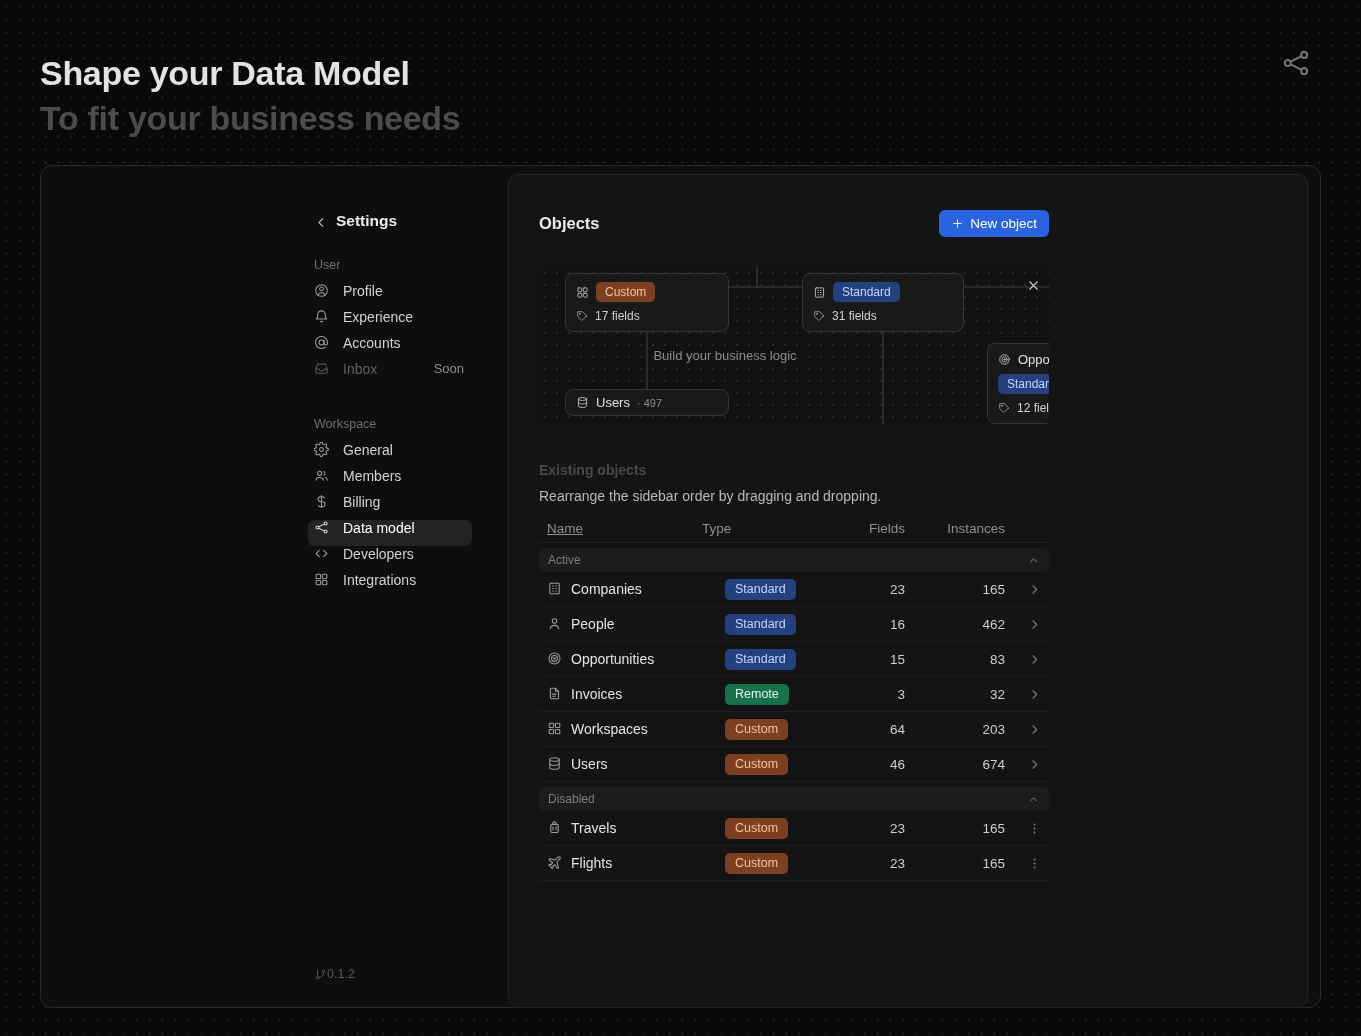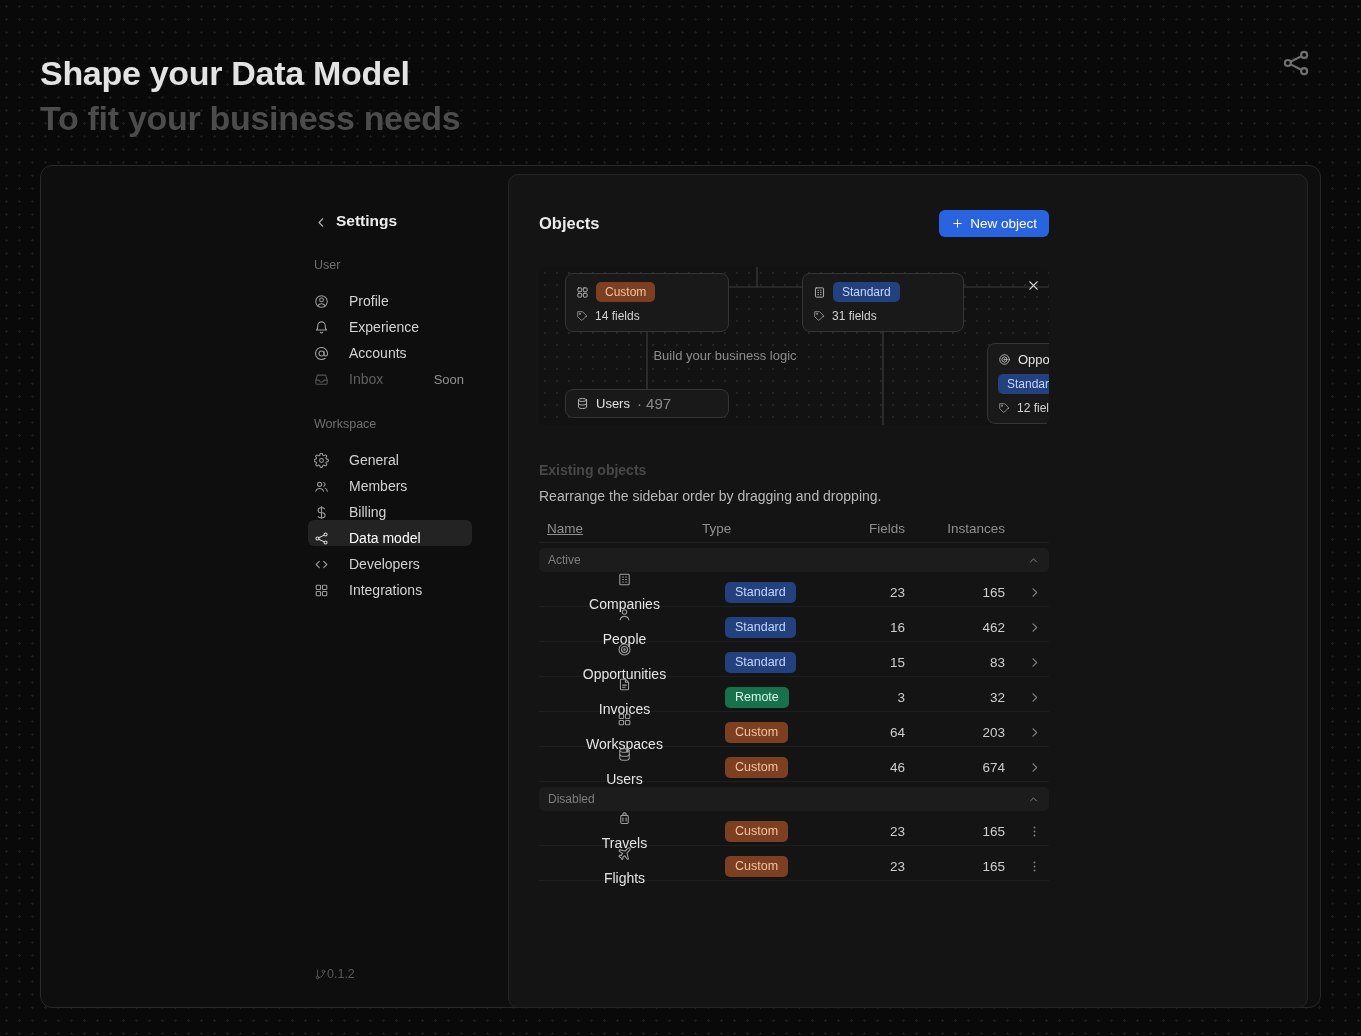--- a/index.html
+++ b/index.html
@@ -24,21 +24,21 @@
 
   
   .card{position:absolute;left:40px;top:165px;width:1281px;height:843px;background:#0e0e0e;border:1px solid #292929;border-radius:12px;}
 
   
   .sidebar{position:absolute;left:273px;top:0;width:205px;height:100%;display:flex;flex-direction:column;padding:42px 0 26px 0;}
   .side-back{display:flex;align-items:flex-end;gap:7px;color:#ececec;font-size:15.5px;font-weight:600;margin-bottom:28px;cursor:pointer;height:22px;}
   .side-back .icon{width:15px;height:15px;color:#b5b5b5;}
   .side-section{margin-bottom:30px;}
   .side-label{font-size:12.5px;color:#6f6f6f;margin-bottom:10px;height:15px;}
-  .side-item{display:flex;align-items:flex-end;gap:20px;height:26px;margin-left:-6px;padding:0 8px 0 6px;width:164px;border-radius:6px;font-size:14px;color:#d2d2d2;cursor:pointer;}
+  .side-item{display:flex;align-items:flex-start;gap:14px;height:26px;margin-left:-6px;padding:0 8px 0 6px;width:164px;border-radius:6px;font-size:14px;color:#d2d2d2;cursor:pointer;}
   .side-item .icon{width:15px;height:15px;color:#9c9c9c;}
   .side-item.active{background:#232323;color:#ffffff;}
   .side-item.active .icon{color:#d8d8d8;}
   .side-item.disabled{color:#606060;cursor:default;}
   .side-item.disabled .icon{color:#555555;}
   .soon{margin-left:auto;font-size:13px;color:#8f8f8f;}
   .side-version{margin-top:auto;display:flex;align-items:center;color:#585858;font-size:12.5px;}
   .side-version .icon{width:13px;height:13px;color:#585858;}
 
   
@@ -54,21 +54,21 @@
   .cnode{position:absolute;background:#191919;border:1px solid #353535;border-radius:8px;padding:8px 10px;display:flex;flex-direction:column;gap:7px;}
   .cnode-row{display:flex;align-items:center;gap:7px;white-space:nowrap;}
   .cnode-row .icon{width:13px;height:13px;color:#bdbdbd;}
   .cnode-fields-row .icon{width:12px;height:12px;color:#9b9b9b;}
   .cnode-fields{font-size:12px;color:#d2d2d2;}
   .node-a{left:26px;top:6px;width:164px;}
   .node-b{left:263px;top:6px;width:162px;}
   .node-users{left:26px;top:122px;width:164px;padding:5px 10px;}
   .node-partial{left:448px;top:76px;width:150px;}
   .users-label{font-size:13px;color:#e3e3e3;}
-  .users-count{font-size:15px;color:#8b8b8b;}
+  .users-count{font-size:11px;color:#8b8b8b;}
   .canvas-center-text{position:absolute;left:0;top:81px;width:372px;text-align:center;font-size:13px;color:#8d8d8d;}
   .canvas-close{position:absolute;right:8px;top:11px;width:15px;height:15px;color:#cfcfcf;cursor:pointer;}
 
   
   .pill{display:inline-flex;align-items:center;border-radius:5px;padding:2px 9px;font-size:12px;line-height:16px;}
   .pill-standard{background:var(--badge-standard-bg,#23407f);color:var(--badge-standard-text,#c6d5ff);text-align:right;}
   .pill-remote{background:var(--badge-remote-bg,#17714a);color:var(--badge-remote-text,#d9f6e8);}
   .pill-custom{background:var(--badge-custom-bg,#7d3f22);color:var(--badge-custom-text,#f4c29e);}
   .trow .pill{font-size:12.5px;padding:2.5px 10px;}
 
@@ -76,21 +76,21 @@
   .existing{margin-top:37px;width:510px;}
   .existing-heading{font-size:14px;font-weight:700;color:#484848;height:17px;}
   .existing-desc{margin-top:9px;font-size:14px;color:#b9b9b9;height:17px;}
   .table{margin-top:10px;}
   .thead{display:grid;grid-template-columns:163px 110px 93px 100px 44px;align-items:center;height:28px;font-size:13.5px;color:#8f8f8f;border-bottom:1px solid #202020;}
   .h-name{padding-left:8px;text-decoration:underline;}
   .h-num{text-align:right;}
   .group-bar{height:24px;background:#1c1c1c;border-radius:5px;display:flex;align-items:center;justify-content:space-between;padding:0 9px;margin-top:5px;color:#7e7e7e;font-size:12px;cursor:pointer;}
   .group-bar .icon{width:13px;height:13px;color:#8d8d8d;}
   .trow{display:grid;grid-template-columns:163px 110px 93px 100px 44px;align-items:center;height:35px;border-bottom:1px solid #1e1e1e;cursor:pointer;}
-  .cell-name{display:flex;align-items:center;gap:9px;padding-left:8px;font-size:14px;color:#e4e4e4;flex-direction:column;}
+  .cell-name{display:flex;gap:9px;padding-left:8px;font-size:14px;color:#e4e4e4;}
   .cell-name .icon{width:15px;height:15px;color:#9d9d9d;}
   .cell-type{padding-left:23px;}
   .cell-num{text-align:right;font-size:13.5px;color:#cecece;}
   .cell-action{display:flex;justify-content:flex-end;padding-right:7px;}
   .cell-action .icon{width:15px;height:15px;color:#7b7b7b;cursor:pointer;}
 </style>
 </head>
 <body>
 
 <div class="hero">
@@ -273,21 +273,21 @@
             </span>
           <span class="pill pill-custom">Custom</span>
         </div>
         <div class="cnode-row cnode-fields-row">
           <span class="icon">
               <svg viewBox="0 0 24 24" fill="none" stroke="currentColor" stroke-width="1.7" stroke-linecap="round" stroke-linejoin="round">
                 <path d="M20.6 12.3 12.9 20a1.9 1.9 0 0 1-2.7 0L3.4 13.2V3.4h9.8l7.4 7.4a1.9 1.9 0 0 1 0 2.7z"></path>
                 <circle cx="7.7" cy="7.7" r="1.2"></circle>
               </svg>
             </span>
-          <span class="cnode-fields">14 fields</span>
+          <span class="cnode-fields">17 fields</span>
         </div>
       </div>
 
       <div class="cnode node-b">
         <div class="cnode-row">
           <span class="icon">
               <svg viewBox="0 0 24 24" fill="none" stroke="currentColor" stroke-width="1.7" stroke-linecap="round" stroke-linejoin="round">
                 <rect x="4.5" y="3.5" width="15" height="17" rx="1.5"></rect>
                 <line x1="9" y1="8" x2="10.2" y2="8"></line>
                 <line x1="13.8" y1="8" x2="15" y2="8"></line>

